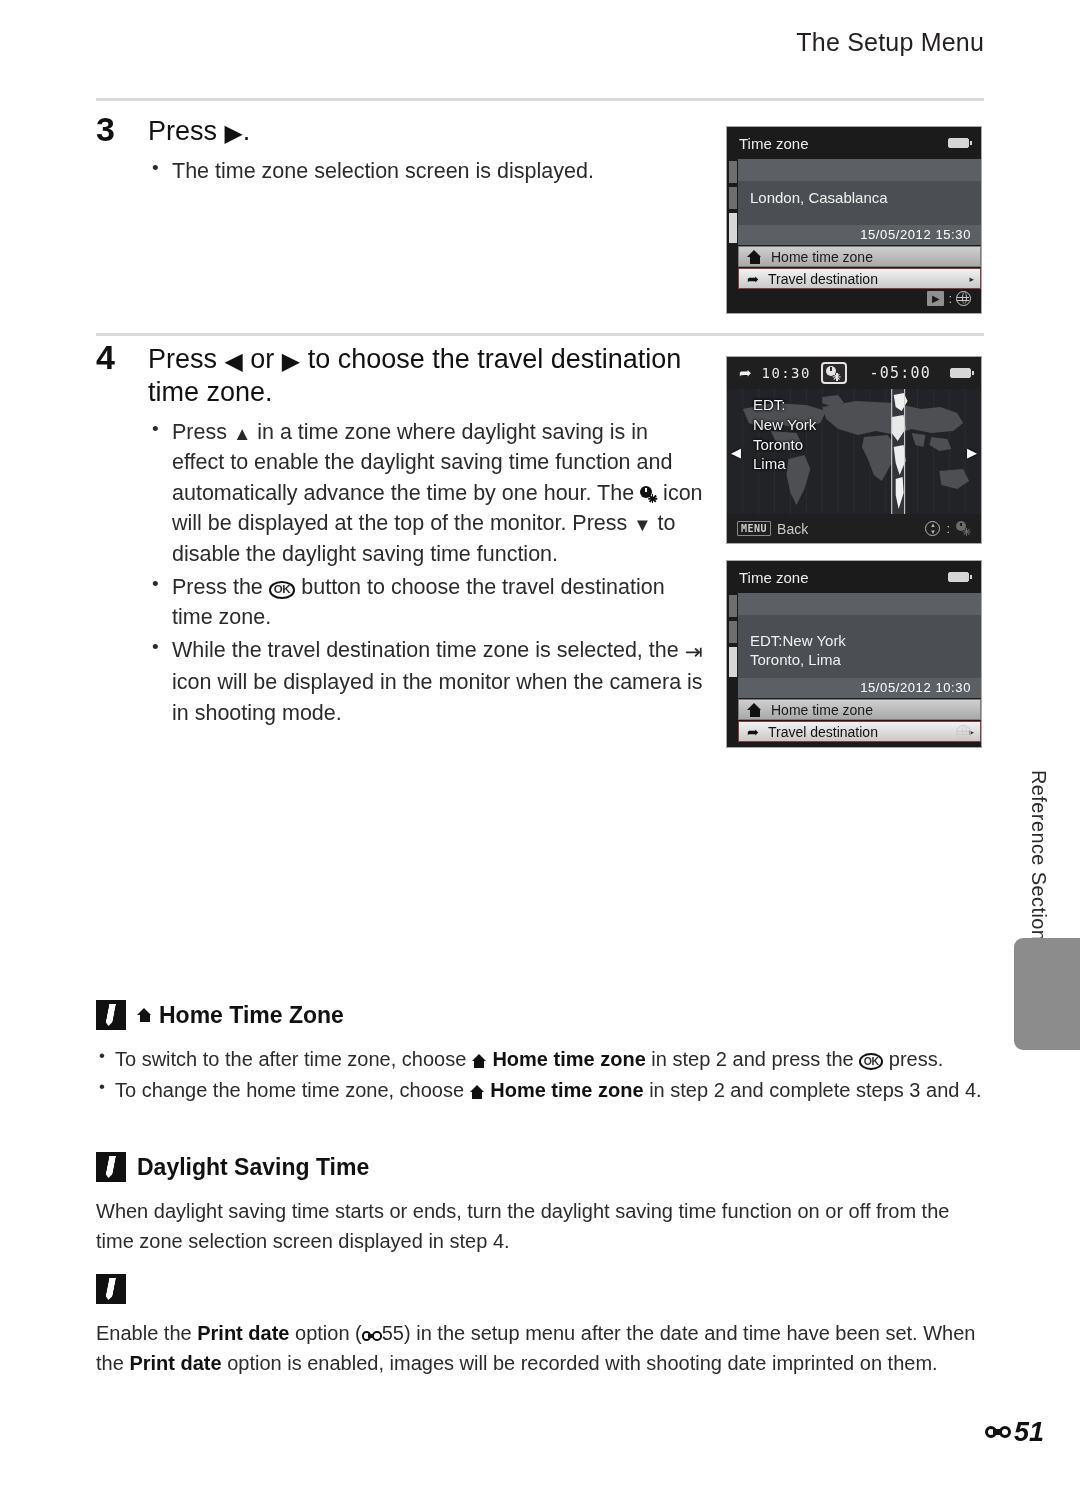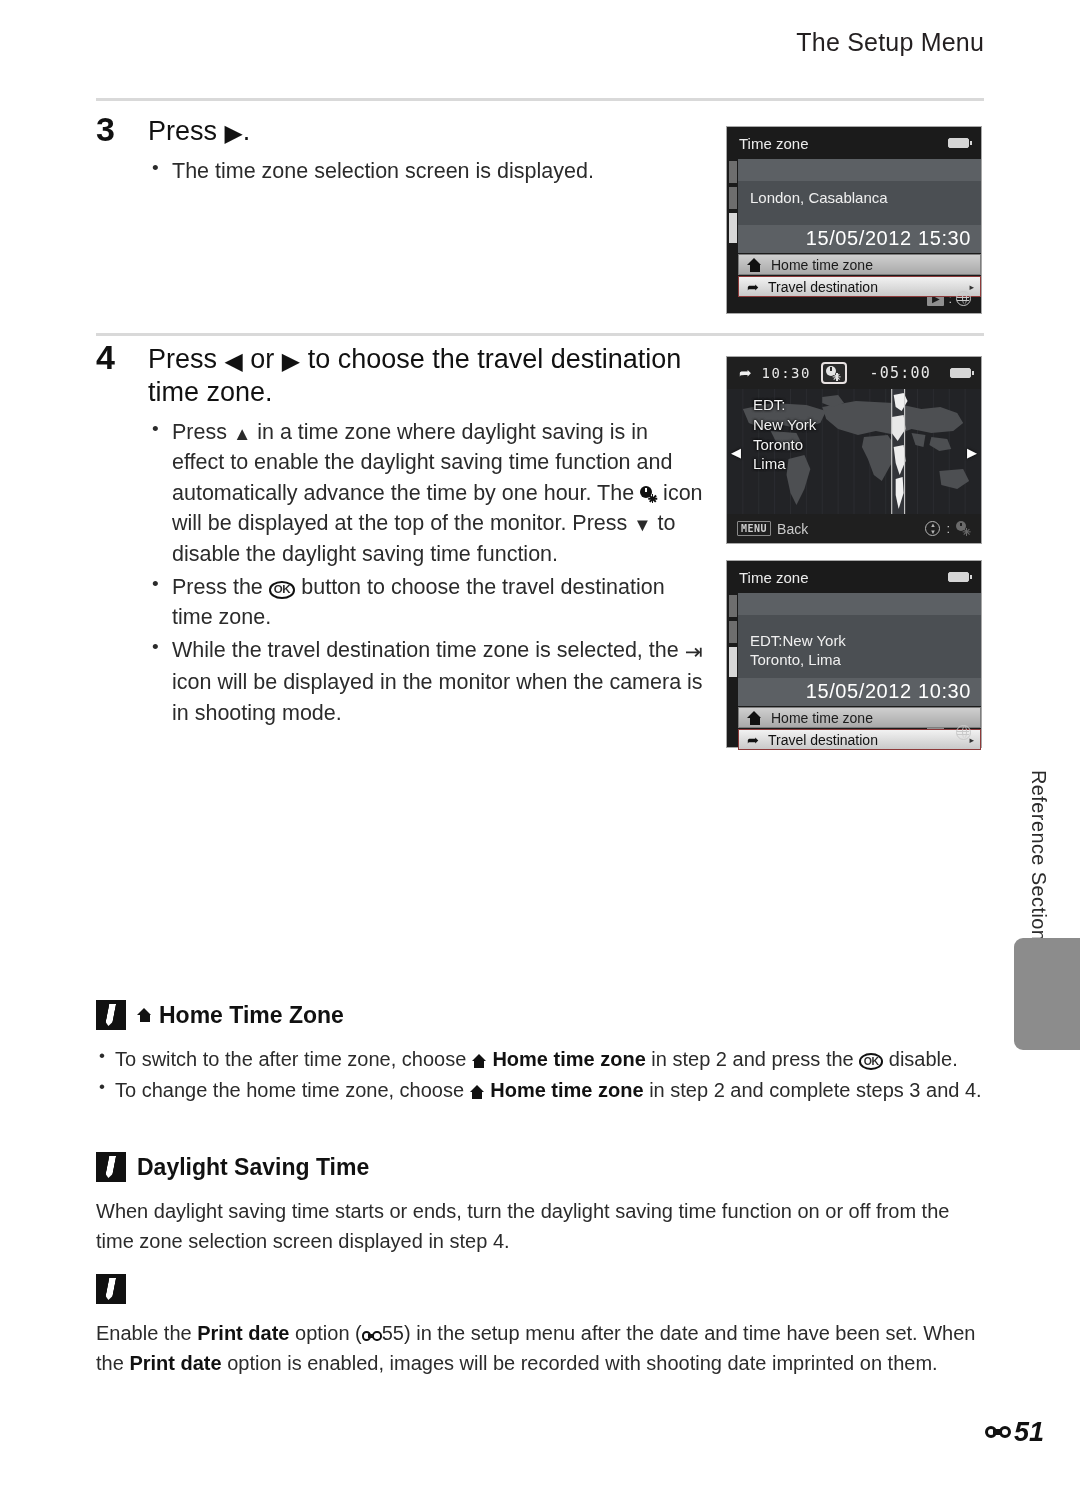--- a/index.html
+++ b/index.html
@@ -220,21 +220,21 @@
   .tz-panel {
     position: absolute; left: 11px; right: 0; top: 0; bottom: 0;
   }
   .tz-top-strip { height: 22px; background: #5c6064; }
   .tz-city {
     background: #4b4f53; color: #f0f0f0; font-size: 15px;
     padding: 7px 12px 9px 12px; min-height: 44px; line-height: 1.28;
   }
   .tz-city.two { min-height: 44px; padding-top: 16px; }
   .tz-datetime {
-    background: #5c6064; color: #ffffff; font-size: 20px;
+    background: #5c6064; color: #ffffff; font-size: 13px;
     text-align: right; padding: 2px 10px 3px 0; letter-spacing: .6px;
   }
   .tz-row {
     display: flex; align-items: center; gap: 9px;
     height: 21px; padding: 0 6px 0 8px; font-size: 14px;
     border: 1px solid #6b6b6b; margin-top: 1px;
   }
   .tz-row.home {
     background: linear-gradient(#cfcfcf, #a9a9a9); color: #1b1b1b;
     border-color: #7d7d7d;
@@ -604,21 +604,21 @@
         <span>Home Time Zone</span>
       </span>
     </div>
     <div class="note-body">
       <div class="note-li">
         <span>To switch to the after time zone, choose</span>
         <span class="house"><span class="roof"></span><span class="body"></span></span>
         <span class="b">Home time zone</span>
         <span>in step 2 and press the</span>
         <span class="ok-btn sm">OK</span>
-        <span>disable.</span>
+        <span>press.</span>
       </div>
       <div class="note-li">
         <span>To change the home time zone, choose</span>
         <span class="house"><span class="roof"></span><span class="body"></span></span>
         <span class="b">Home time zone</span>
         <span>in step 2 and complete steps 3 and 4.</span>
       </div>
     </div>
   </div>
 

